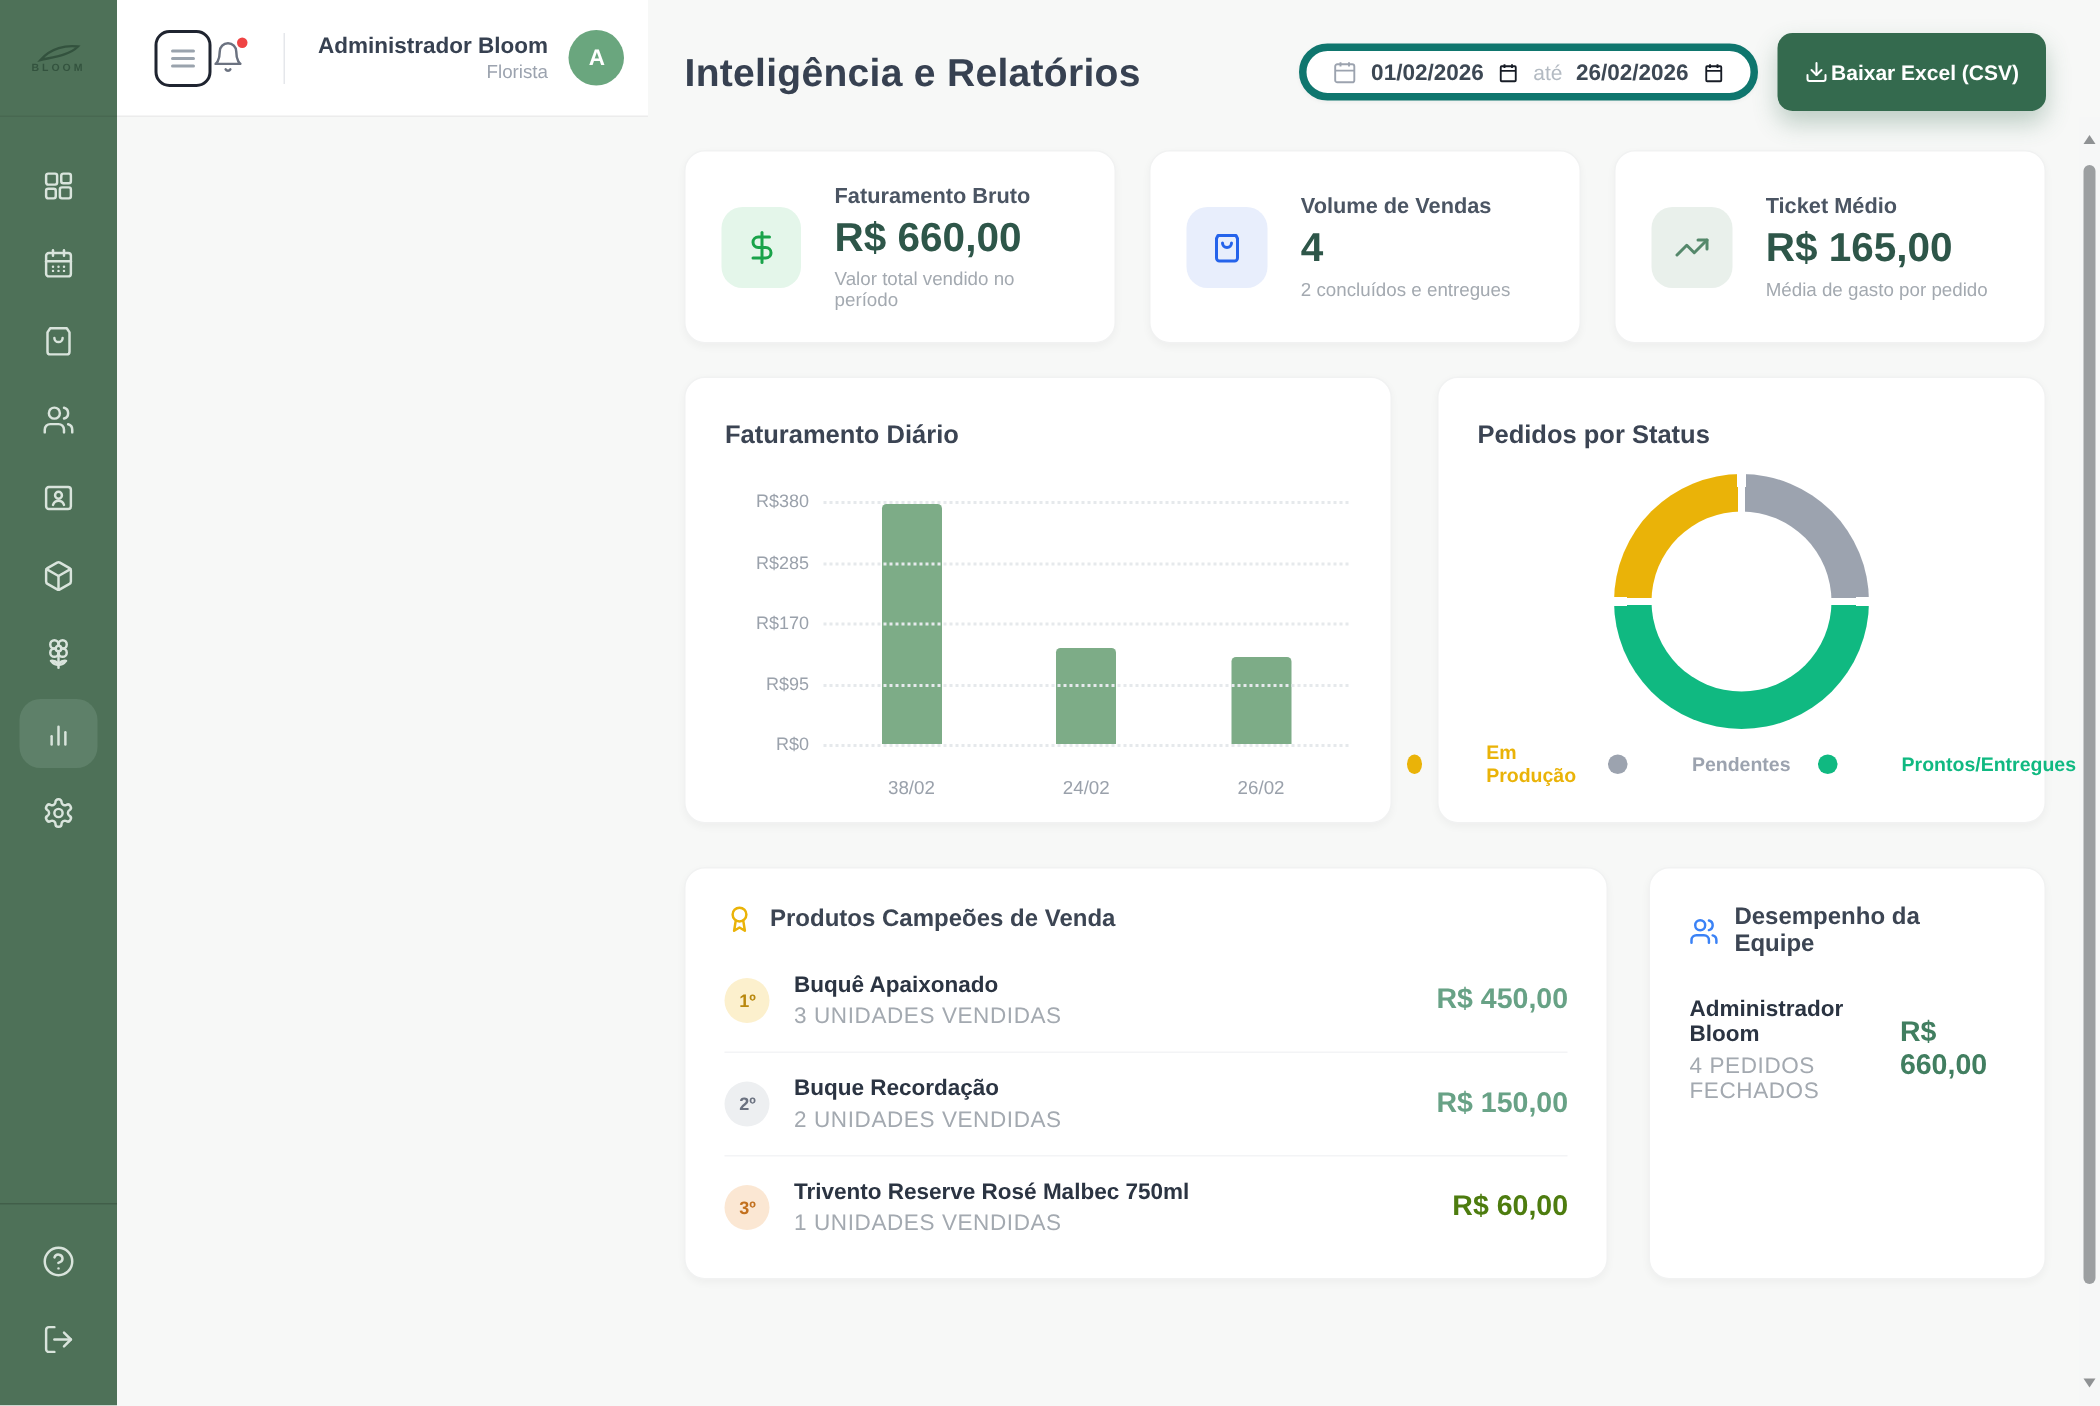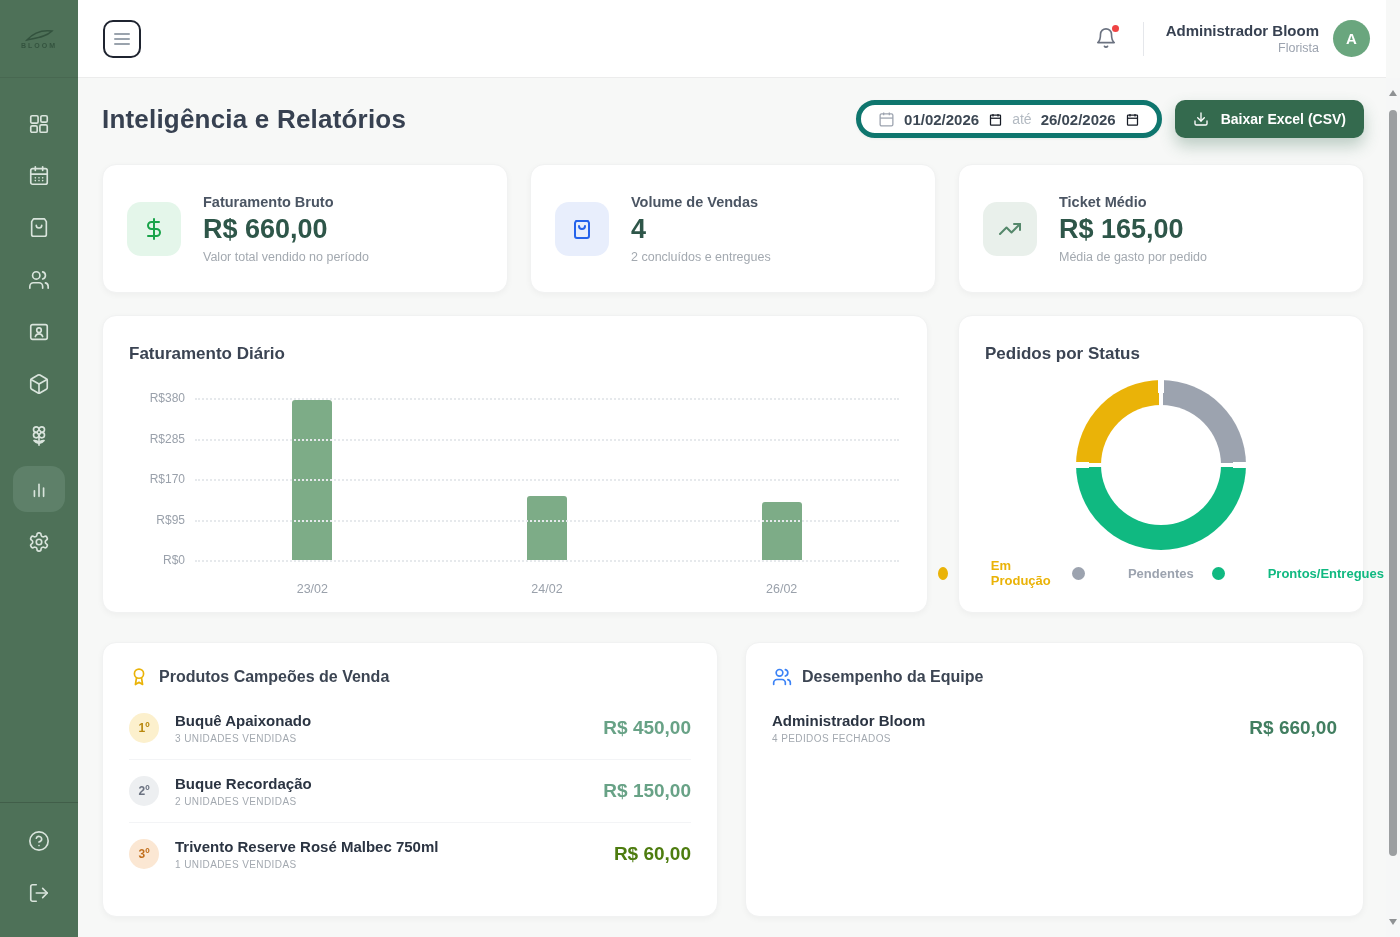--- a/index.html
+++ b/index.html
@@ -14,21 +14,21 @@
   .logo-text { font-size:7px; font-weight:700; letter-spacing:2px; margin-top:-2px; }
   .nav { display:flex; flex-direction:column; align-items:center; padding-top:24px; gap:8px; }
   .nav-item { width:52px; height:44px; display:flex; align-items:center; justify-content:center; color:#d9e4dc; border-radius:14px; cursor:pointer; background:transparent; border:none; }
   .nav-item svg { width:22px; height:22px; stroke:currentColor; fill:none; stroke-width:1.8; stroke-linecap:round; stroke-linejoin:round; }
   .nav-item.active { background:#5e8069; height:46px; }
   .sidebar-foot { margin-top:auto; display:flex; flex-direction:column; align-items:center; padding-bottom:14px; }
   .foot-divider { width:78px; height:1px; background:rgba(0,0,0,.16); margin-bottom:16px; }
   .sidebar-foot .nav-item { margin-bottom:8px; }
 
   
-  .main { flex:1; display:flex; flex-direction:column; height:100%; margin-right:14px; }
+  .main { flex:1; display:flex; flex-direction:row; height:100%; margin-right:14px; }
   .topbar { height:78px; min-height:78px; background:#ffffff; border-bottom:1px solid #ececec; display:flex; align-items:center; justify-content:space-between; padding:0 16px 0 25px; }
   .hamburger { width:38px; height:38px; border:2px solid #1f2430; border-radius:10px; background:#fff; display:flex; flex-direction:column; align-items:center; justify-content:center; gap:3px; cursor:pointer; }
   .hamburger span { width:16px; height:2px; background:#9aa3ad; border-radius:1px; }
   .topbar-right { display:flex; align-items:center; }
   .bell-wrap { position:relative; width:24px; height:24px; color:#6b7280; cursor:pointer; }
   .bell-wrap svg { width:22px; height:22px; stroke:currentColor; fill:none; stroke-width:1.8; stroke-linecap:round; stroke-linejoin:round; }
   .bell-dot { position:absolute; top:-2px; right:0; width:7px; height:7px; border-radius:50%; background:#ef4444; }
   .topbar-divider { width:1px; height:34px; background:#e5e7eb; margin:0 22px 0 24px; }
   .user-meta { text-align:right; margin-right:14px; }
   .user-name { font-size:15px; font-weight:700; color:#374151; }
@@ -39,21 +39,21 @@
 
   
   .title-row { display:flex; align-items:center; justify-content:space-between; margin-bottom:26px; }
   .page-title { font-size:26px; font-weight:600; color:#374151; letter-spacing:.2px; }
   .title-controls { display:flex; align-items:center; gap:13px; }
   .date-pill { height:38px; background:#fff; border:5px solid #0f766e; border-radius:19px; display:flex; align-items:center; padding:0 17px; gap:9px; box-shadow:0 1px 3px rgba(20,40,30,.05); }
   .date-pill svg.cal-gray { width:17px; height:17px; stroke:#9ca3af; fill:none; stroke-width:1.8; }
   .date-pill svg.cal-dark { width:15px; height:15px; stroke:#171c26; fill:none; stroke-width:2; cursor:pointer; }
   .date-val { font-size:15px; font-weight:600; color:#3d4854; cursor:text; }
   .date-sep { font-size:14px; color:#b3bac2; }
-  .export-btn { height:38px; border:none; border-radius:10px; background:#346a4e; color:#fff; font-family:inherit; font-size:14px; font-weight:700; display:flex; align-items:center; gap:12px; padding:0 18px; cursor:pointer; box-shadow:0 8px 16px rgba(52,106,78,.30); }
+  .export-btn { height:52px; border:none; border-radius:10px; background:#346a4e; color:#fff; font-family:inherit; font-size:14px; font-weight:700; display:flex; align-items:center; gap:2px; padding:0 18px; cursor:pointer; box-shadow:0 8px 16px rgba(52,106,78,.30); }
   .export-btn svg { width:16px; height:16px; stroke:#fff; fill:none; stroke-width:2; stroke-linecap:round; stroke-linejoin:round; }
 
   
   .card { background:#fff; border:1px solid #f1f2f2; border-radius:14px; box-shadow:0 2px 6px rgba(15,35,25,.04); }
 
   
   .kpi-row { display:grid; grid-template-columns:repeat(3,1fr); gap:22px; margin-bottom:22px; }
   .kpi-card { height:129px; display:flex; align-items:center; padding:0 24px; gap:22px; }
   .kpi-iconbox { width:54px; height:54px; border-radius:14px; display:flex; align-items:center; justify-content:center; }
   .kpi-iconbox svg { width:24px; height:24px; stroke:currentColor; fill:none; stroke-width:2; stroke-linecap:round; stroke-linejoin:round; }
@@ -84,21 +84,21 @@
   .list-card { height:275px; padding:24px 26px 0 26px; }
   .list-head { display:flex; align-items:center; gap:10px; margin-bottom:10px; }
   .list-head svg { width:20px; height:20px; fill:none; stroke-width:2; stroke-linecap:round; stroke-linejoin:round; }
   .medal-icon { stroke:#eab308; }
   .users-icon { stroke:#3b82f6; }
   .list-title { font-size:16px; font-weight:700; color:#3c4553; }
   .list-row { display:flex; align-items:center; padding:15px 0; }
   .list-row.bordered { border-bottom:1px solid #f3f4f6; }
   .rank-badge { width:30px; height:30px; border-radius:50%; display:flex; align-items:center; justify-content:center; font-size:12px; font-weight:700; margin-right:16px; }
   .row-name { font-size:15px; font-weight:700; color:#2b3442; }
-  .row-sub { font-size:10px; color:#a3a9b0; letter-spacing:.4px; margin-top:4px; }
+  .row-sub { font-size:15px; color:#a3a9b0; letter-spacing:.4px; margin-top:4px; }
   .row-price { margin-left:auto; font-size:19px; font-weight:700; }
 
   
   .scrollbar { position:absolute; top:78px; right:0; bottom:0; width:14px; background:#f6f7f7; }
   .sb-arrow { position:absolute; left:0; width:14px; height:14px; display:flex; align-items:center; justify-content:center; cursor:pointer; }
   .sb-arrow.up { top:8px; }
   .sb-arrow.down { bottom:8px; }
   .sb-arrow .tri-up { width:0; height:0; border-left:4px solid transparent; border-right:4px solid transparent; border-bottom:6px solid #8f9294; }
   .sb-arrow .tri-down { width:0; height:0; border-left:4px solid transparent; border-right:4px solid transparent; border-top:6px solid #8f9294; }
   .sb-thumb { position:absolute; left:3px; width:8px; top:32px; height:746px; background:#9c9fa1; border-radius:4px; cursor:grab; }
@@ -309,21 +309,21 @@
           </div>
         </div>
       </div>
 
       <div class="charts-row">
         <div class="card chart-card">
           <div class="chart-title">Faturamento Diário</div>
           <div class="plot-wrap">
             <div class="bar-area">
                 <div class="bar" style="left: calc(16.6667% - 20px); height: 159.868px; background: rgb(125, 172, 135);"></div>
-                <div class="x-label" style="left: 16.6667%;">23/02</div>
+                <div class="x-label" style="left: 16.6667%;">38/02</div>
                 <div class="bar" style="left: calc(50% - 20px); height: 63.9474px; background: rgb(125, 172, 135);"></div>
                 <div class="x-label" style="left: 50%;">24/02</div>
                 <div class="bar" style="left: calc(83.3333% - 20px); height: 57.5526px; background: rgb(125, 172, 135);"></div>
                 <div class="x-label" style="left: 83.3333%;">26/02</div>
               </div>
           <div class="grid-line" style="top: 162px;"></div>
               <span class="y-tick" style="top: 162px;">R$0</span>
               <div class="grid-line" style="top: 121.5px;"></div>
               <span class="y-tick" style="top: 121.5px;">R$95</span>
               <div class="grid-line" style="top: 81px;"></div>

